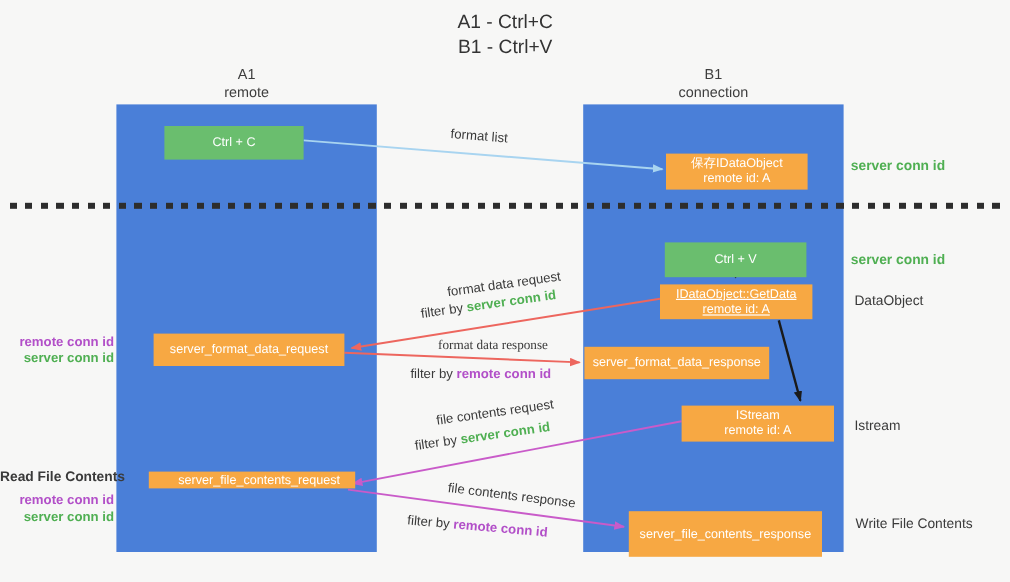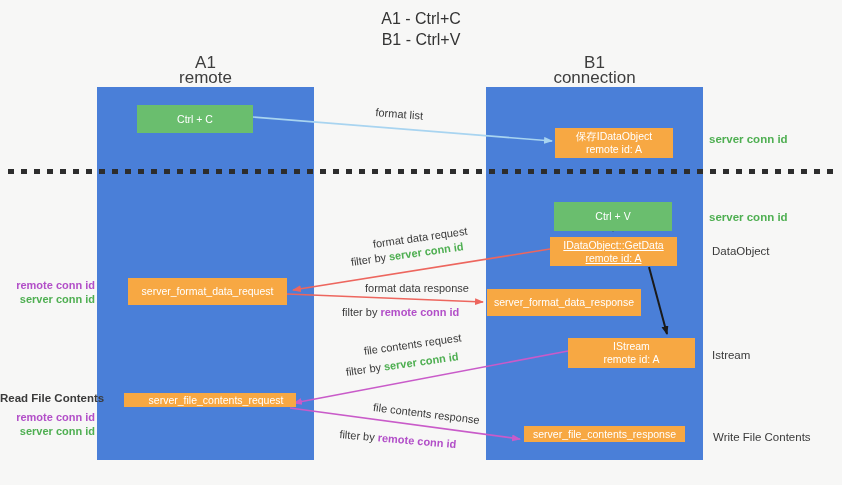--- a/index.html
+++ b/index.html
@@ -7,21 +7,21 @@
   .canvas{position:relative;width:842px;height:485px;background:#f7f7f6;overflow:hidden;}
 
   .title{position:absolute;top:8px;left:0;right:0;text-align:center;
          font-size:16px;line-height:21px;color:#333;z-index:5;}
 
   .col{position:absolute;top:87px;height:373px;width:217px;
        background:var(--column-blue,#4A7FD8);z-index:1;}
   .col-a1{left:97px;}
   .col-b1{left:486px;}
   .col-header{position:absolute;top:55px;width:217px;text-align:center;
-              font-size:17px;line-height:15px;color:#3d3d3d;z-index:5;}
+              font-size:12px;line-height:15px;color:#3d3d3d;z-index:5;}
   .col-header-a1{left:97px;}
   .col-header-b1{left:486px;}
 
   .dotted-line{position:absolute;left:8px;top:169px;width:828px;height:5px;z-index:2;
     background:repeating-linear-gradient(to right,#2d2d2d 0 6px,transparent 6px 13px);}
 
   svg.arrows{position:absolute;left:0;top:0;z-index:3;pointer-events:none;}
   .stroke-blue{stroke:var(--arrow-light-blue,#A8D4F0);}
   .stroke-red{stroke:var(--arrow-red,#ED665E);}
   .stroke-magenta{stroke:var(--arrow-magenta,#C95BC9);}
@@ -118,32 +118,32 @@
   <div class="node orange" style="left:487px;top:289px;width:154px;height:27px;">
     <div>server_format_data_response</div>
   </div>
   <div class="node orange" style="left:568px;top:338px;width:127px;height:30px;">
     <div>IStream</div>
     <div>remote id: A</div>
   </div>
   <div class="node orange" style="left:124px;top:393px;width:160px;height:14px;padding-left:12px;">
     <div>server_file_contents_request</div>
   </div>
-  <div class="node orange" style="left:524px;top:426px;width:161px;height:16px;">
+  <div class="node orange" style="left:524px;top:426px;width:161px;height:38px;">
     <div>server_file_contents_response</div>
   </div>
 
   <div class="arrow-label" style="left:376px;top:106px;transform:rotate(4.5deg);">format list</div>
 
   <div class="arrow-label" style="left:372px;top:238px;transform:rotate(-8deg);">format data request</div>
   <div class="arrow-label" style="left:350px;top:256px;transform:rotate(-8deg);">
     <span class="filter-word">filter by</span><span class="conn-green">server conn id</span>
   </div>
 
-  <div class="arrow-label" style="left:365px;top:282px;">format data response</div>
+  <div class="arrow-label" style="left:365px;top:282px;font-family:Liberation Serif, serif;">format data response</div>
   <div class="arrow-label" style="left:342px;top:306px;">
     <span class="filter-word">filter by</span><span class="conn-purple">remote conn id</span>
   </div>
 
   <div class="arrow-label" style="left:363px;top:345px;transform:rotate(-8deg);">file contents request</div>
   <div class="arrow-label" style="left:345px;top:366px;transform:rotate(-8deg);">
     <span class="filter-word">filter by</span><span class="conn-green">server conn id</span>
   </div>
 
   <div class="arrow-label" style="left:374px;top:401px;transform:rotate(7deg);">file contents response</div>

